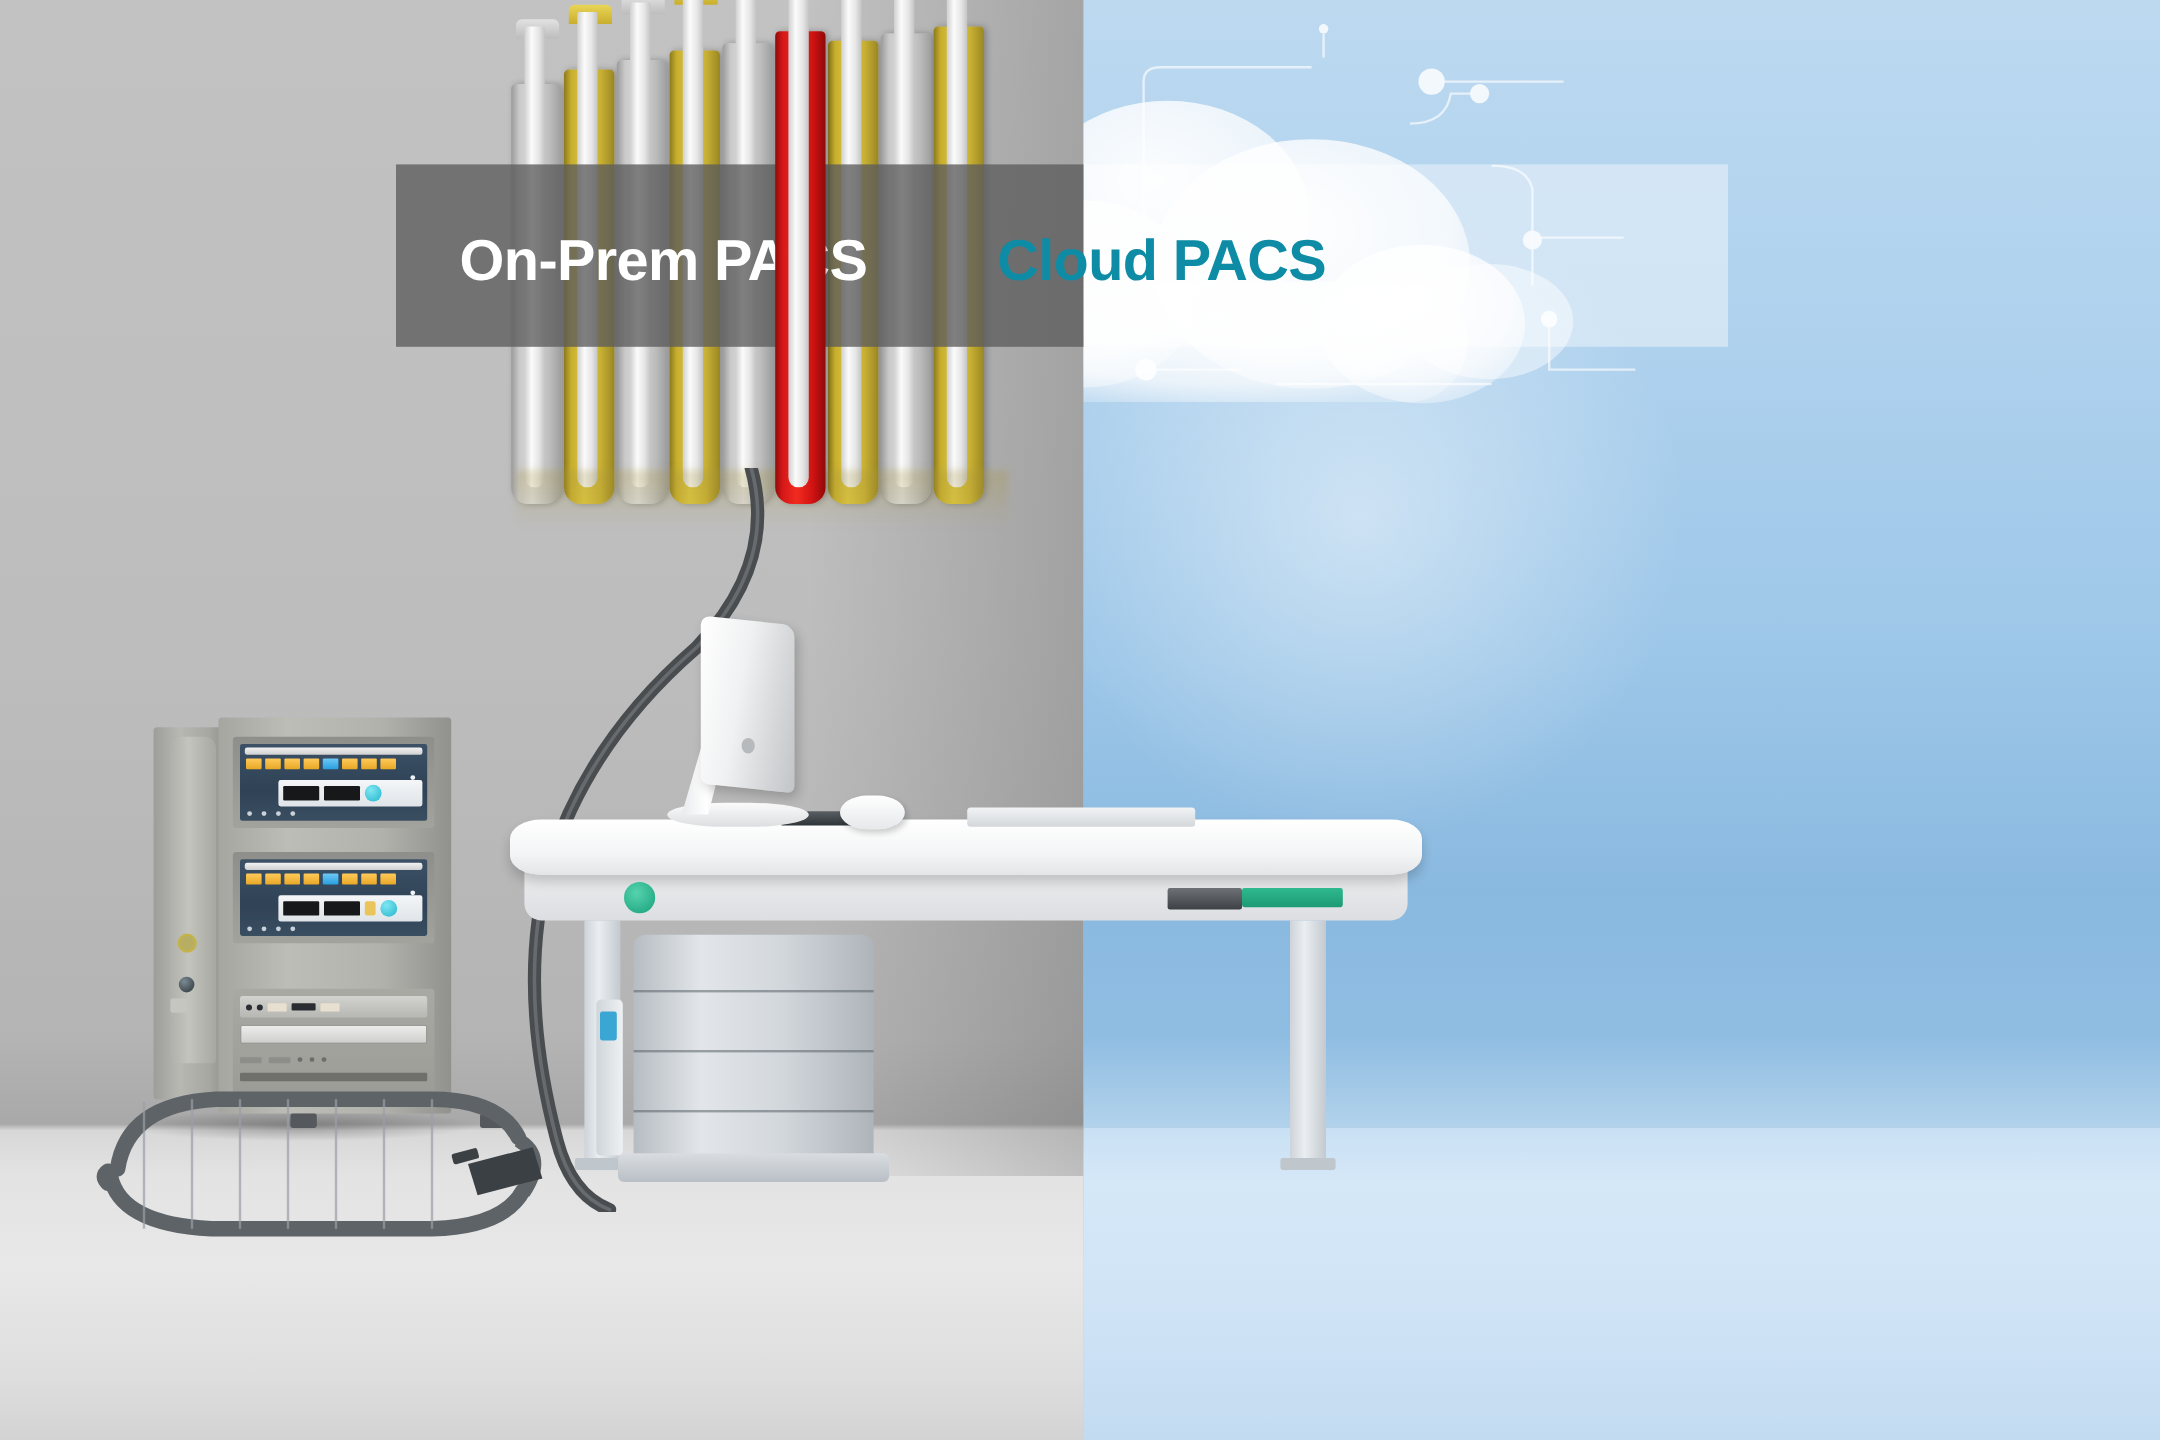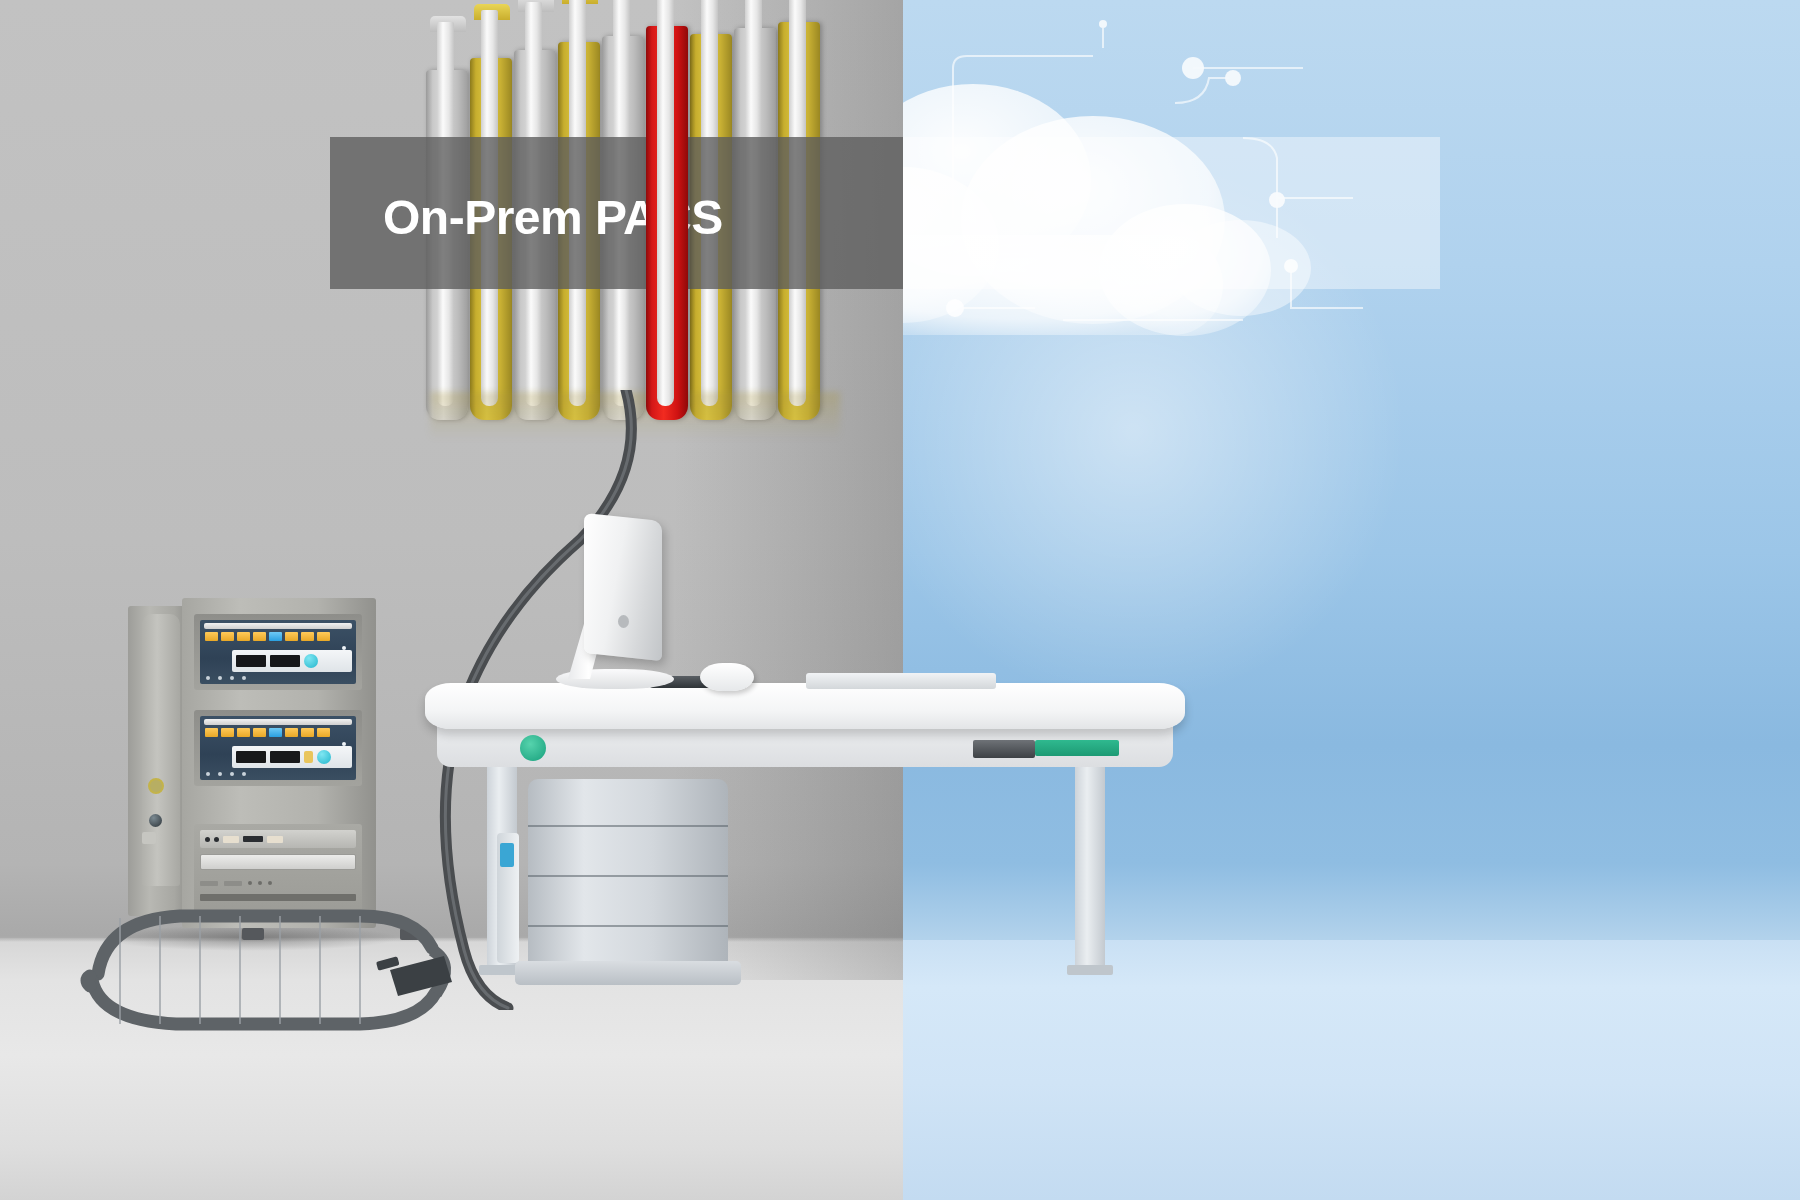--- a/index.html
+++ b/index.html
@@ -490,14 +490,15 @@
     <div class="mon-neck"></div>
     <div class="mon-panel"></div>
     <div class="mon-hole"></div>
   </div>
   <div class="mouse"></div>
   <div class="keyboard"></div>
 
   <div class="band-left"></div>
   <div class="band-right"></div>
   <div class="title-left">On-Prem PACS</div>
+  <div class="title-right">Cloud PACS</div>
 
 </div>
 
 </body></html>

